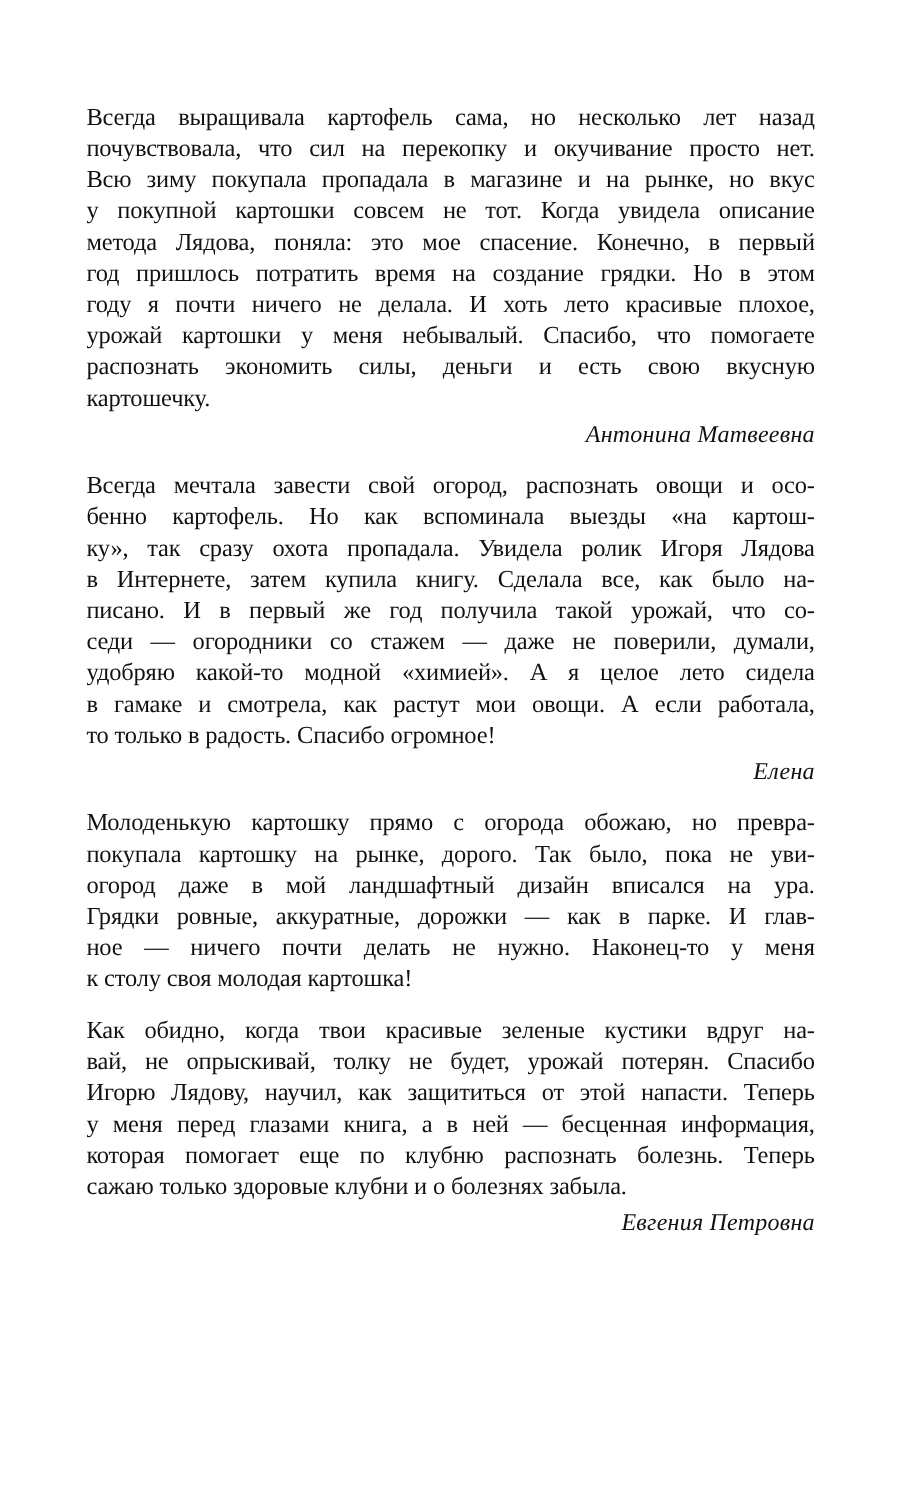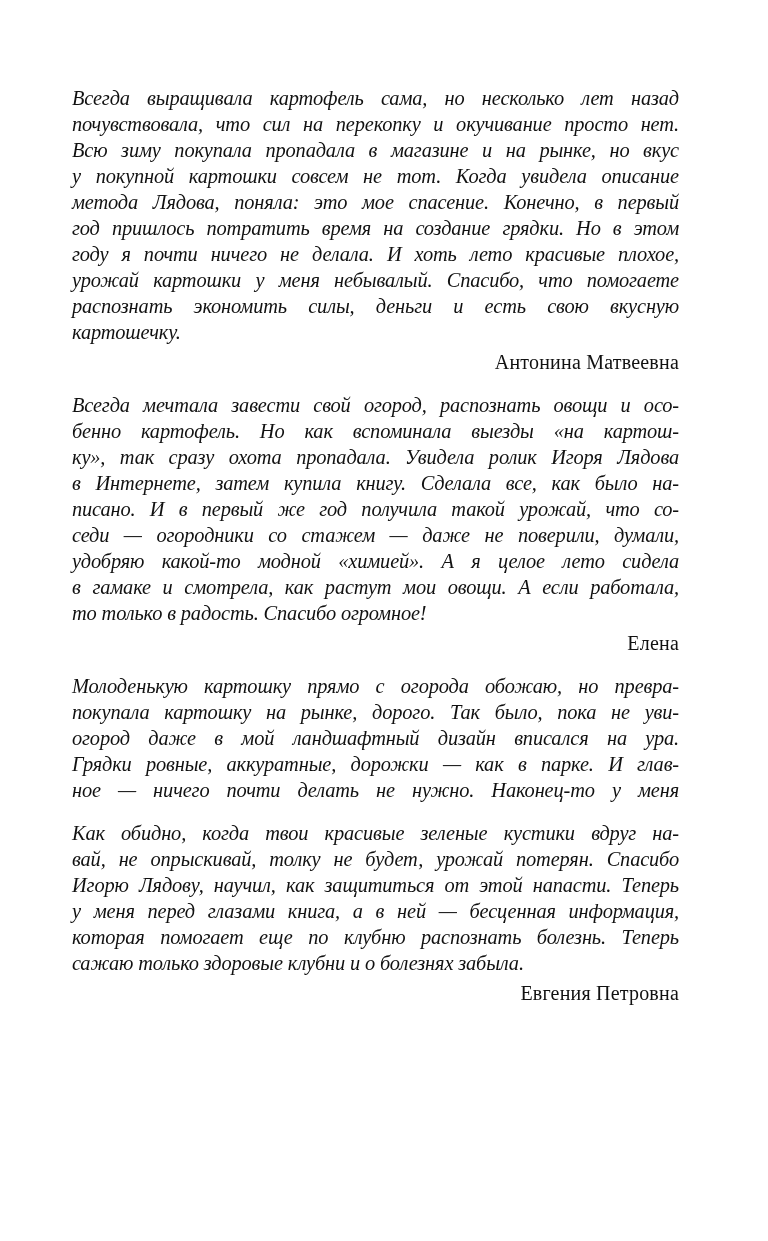--- a/index.html
+++ b/index.html
@@ -26,33 +26,33 @@
   }
   .review + .review {
     margin-top: 17px;
   }
   .review-text {
     margin: 0;
     font-size: 20.4px;
     line-height: 26px;
     text-align: justify;
     letter-spacing: -0.15px;
-    font-style: italic;
   }
   .review-text .line {
     display: block;
     text-align: justify;
     text-align-last: justify;
     white-space: nowrap;
   }
   .review-text .line.last {
     text-align-last: left;
   }
   .signature {
     margin: 4px 0 0 0;
+    font-style: italic;
     font-size: 20px;
     line-height: 26px;
     text-align: right;
     letter-spacing: 0.2px;
   }
 </style>
 </head>
 <body>
 
 <div class="page">
@@ -88,20 +88,21 @@
     <p class="signature">Елена</p>
   </div>
 
   <div class="review">
     <p class="review-text">
       <span class="line">Молоденькую картошку прямо с огорода обожаю, но превра-</span>
       <span class="line">покупала картошку на рынке, дорого. Так было, пока не уви-</span>
       <span class="line">огород даже в мой ландшафтный дизайн вписался на ура.</span>
       <span class="line">Грядки ровные, аккуратные, дорожки — как в парке. И глав-</span>
       <span class="line">ное — ничего почти делать не нужно. Наконец-то у меня</span>
+      <span class="line last">к столу своя молодая картошка!</span>
     </p>
   </div>
 
   <div class="review">
     <p class="review-text">
       <span class="line">Как обидно, когда твои красивые зеленые кустики вдруг на-</span>
       <span class="line">вай, не опрыскивай, толку не будет, урожай потерян. Спасибо</span>
       <span class="line">Игорю Лядову, научил, как защититься от этой напасти. Теперь</span>
       <span class="line">у меня перед глазами книга, а в ней — бесценная информация,</span>
       <span class="line">которая помогает еще по клубню распознать болезнь. Теперь</span>

